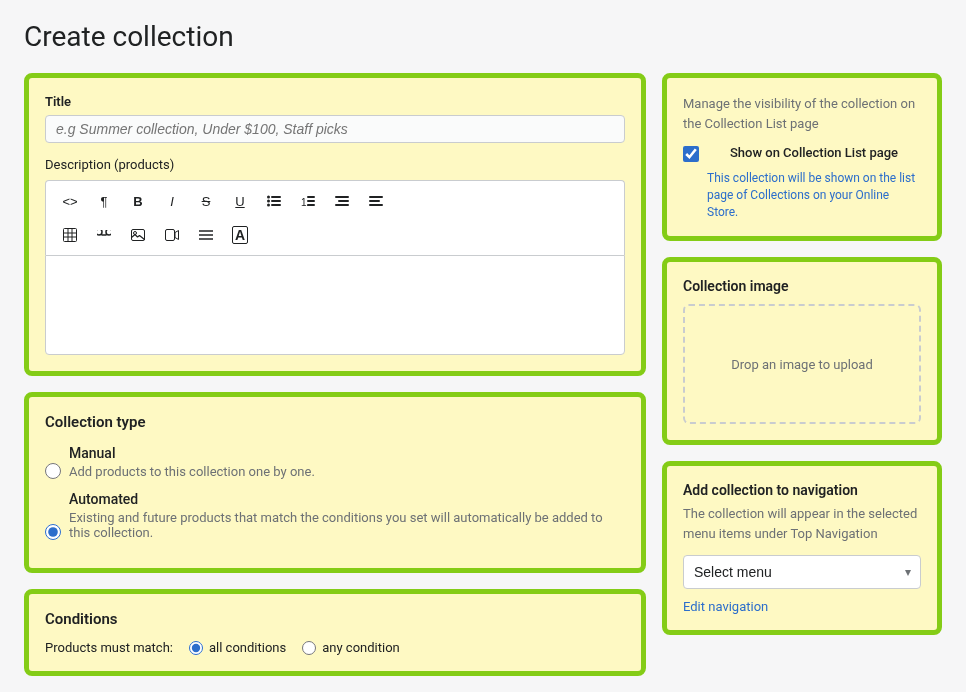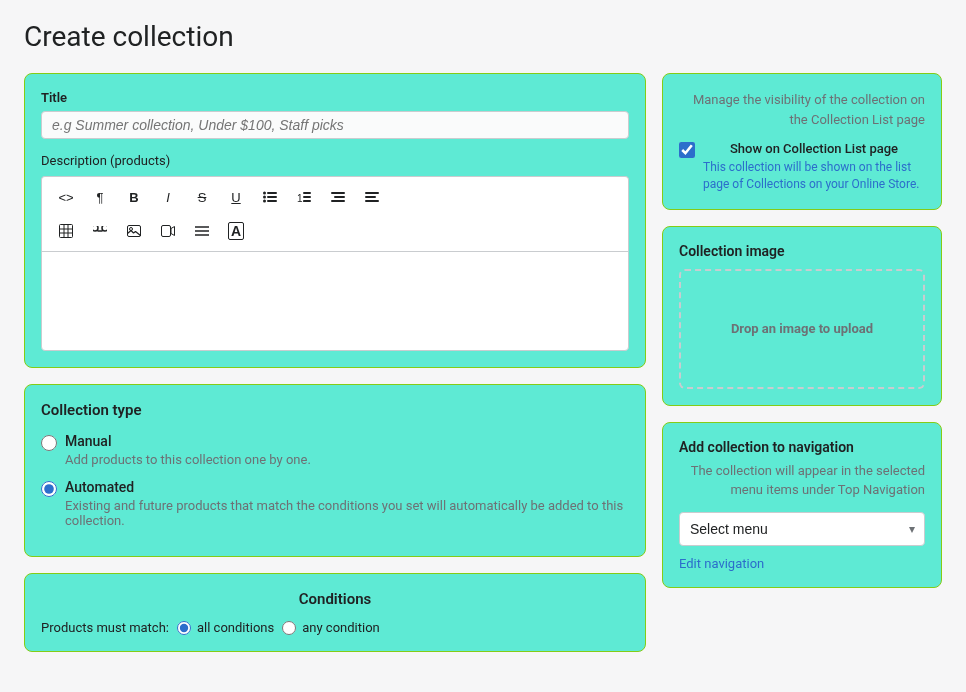--- a/index.html
+++ b/index.html
@@ -27,22 +27,22 @@
       flex-direction: column;
       gap: 16px;
     }
     .side-col {
       width: 280px;
       display: flex;
       flex-direction: column;
       gap: 16px;
     }
     .card {
-      background: #5eead4;
-      border: 1px solid #84cc16;
+      background: #fef9c3;
+      border: 5px solid #84cc16;
       border-radius: 8px;
       padding: 16px;
     }
     .field-label {
       font-size: 13px;
       font-weight: 600;
       color: #202223;
       margin-bottom: 6px;
     }
     .text-input {
@@ -97,21 +97,21 @@
       background: #fff;
     }
     .section-title {
       font-size: 15px;
       font-weight: 600;
       color: #202223;
       margin-bottom: 14px;
     }
     .radio-option {
       display: flex;
-      align-items: flex-start;
+      align-items: flex-end;
       gap: 8px;
       margin-bottom: 12px;
     }
     .radio-option input[type="radio"] {
       margin-top: 2px;
       accent-color: #2c6ecb;
       width: 16px;
       height: 16px;
       flex-shrink: 0;
     }
@@ -122,26 +122,25 @@
     }
     .radio-desc {
       font-size: 13px;
       color: #6d7175;
       margin-top: 3px;
     }
     .conditions-title {
       font-size: 15px;
       font-weight: 600;
       margin-bottom: 12px;
-      text-align: center;
     }
     .products-match-row {
       display: flex;
       align-items: center;
-      gap: 8px;
+      gap: 16px;
       flex-wrap: wrap;
     }
     .products-match-label {
       font-size: 13px;
       color: #202223;
     }
     .match-option {
       display: flex;
       align-items: center;
       gap: 6px;
@@ -158,21 +157,20 @@
       font-size: 14px;
       font-weight: 600;
       color: #202223;
       margin-bottom: 6px;
     }
     .panel-desc {
       font-size: 13px;
       color: #6d7175;
       margin-bottom: 12px;
       line-height: 1.5;
-      text-align: right;
     }
     .checkbox-row {
       display: flex;
       align-items: flex-start;
       gap: 8px;
     }
     .checkbox-row input[type="checkbox"] {
       accent-color: #2c6ecb;
       width: 16px;
       height: 16px;
@@ -181,33 +179,32 @@
     }
     .checkbox-label {
       font-size: 13px;
       font-weight: 500;
       color: #202223;
       text-align: center;
     }
     .checkbox-sublabel {
       font-size: 12px;
       color: #2c6ecb;
-      margin-top: 3px;
+      margin-top: 10px;
       line-height: 1.4;
     }
     .image-drop-zone {
       border: 2px dashed #c9cccf;
       border-radius: 6px;
       min-height: 120px;
       display: flex;
       align-items: center;
       justify-content: center;
       margin-top: 10px;
       cursor: pointer;
-      font-weight: bold;
     }
     .image-drop-text {
       font-size: 13px;
       color: #6d7175;
     }
     .select-menu {
       width: 100%;
       border: 1px solid #c9cccf;
       border-radius: 4px;
       padding: 8px 30px 8px 10px;

